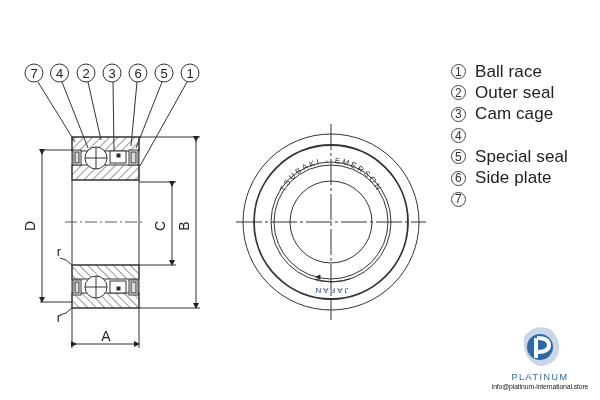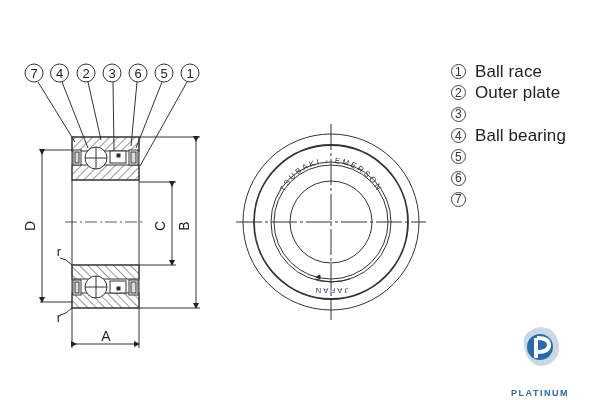--- a/index.html
+++ b/index.html
@@ -3,21 +3,21 @@
 <meta charset="utf-8">
 <style>
   html, body { margin: 0; padding: 0; background: #ffffff; }
   body { width: 600px; height: 400px; position: relative; overflow: hidden; font-family: "Liberation Sans", sans-serif; }
   svg text { font-family: "Liberation Sans", sans-serif; }
   #diagram { position: absolute; left: 0; top: 0; }
   .legend { position: absolute; left: 451px; top: 61px; width: 150px; }
   .legend-item { display: flex; align-items: center; height: 21.3px; font-size: 17px; color: #222; letter-spacing: 0.1px; }
   .legend-num { display: inline-flex; width: 15px; height: 15px; border: 1px solid #444; border-radius: 50%; font-size: 12px; align-items: center; justify-content: center; margin-right: 9px; color: #333; box-sizing: border-box; line-height: 1; }
   .brand { position: absolute; left: 480px; top: 326px; width: 120px; text-align: center; }
-  .brand-name { font-size: 9px; font-weight: bold; color: #2b6aa8; letter-spacing: 1.5px; margin-top: 17px; }
+  .brand-name { font-size: 9px; font-weight: normal; color: #2b6aa8; letter-spacing: 1.5px; margin-top: 1px; }
   .brand-email { font-size: 6.8px; color: #222; white-space: nowrap; margin-top: 1px; letter-spacing: -0.1px; }
 </style>
 </head>
 <body>
 
 <svg id="diagram" width="600" height="400" viewBox="0 0 600 400" xmlns="http://www.w3.org/2000/svg">
   <defs>
     <pattern id="hatch" patternUnits="userSpaceOnUse" width="6" height="6" patternTransform="rotate(45)">
       <line x1="0" y1="0" x2="0" y2="6" stroke="#333" stroke-width="1"></line>
     </pattern>
@@ -147,34 +147,36 @@
   </g>
 </svg>
 
 <div class="legend">
   <div class="legend-item">
     <span class="legend-num">1</span>
     <span>Ball race</span>
   </div>
   <div class="legend-item">
     <span class="legend-num">2</span>
-    <span>Outer plate</span>
+    <span>Outer seal</span>
   </div>
   <div class="legend-item">
     <span class="legend-num">3</span>
+    <span>Cam cage</span>
   </div>
   <div class="legend-item">
     <span class="legend-num">4</span>
-    <span>Ball bearing</span>
   </div>
   <div class="legend-item">
     <span class="legend-num">5</span>
+    <span>Special seal</span>
   </div>
   <div class="legend-item">
     <span class="legend-num">6</span>
+    <span>Side plate</span>
   </div>
   <div class="legend-item">
     <span class="legend-num">7</span>
   </div>
 </div>
 
 <div class="brand">
   <div style="height:45px"></div>
   <div class="brand-name">PLATINUM</div>
   <div class="brand-email">info@platinum-international.store</div>

